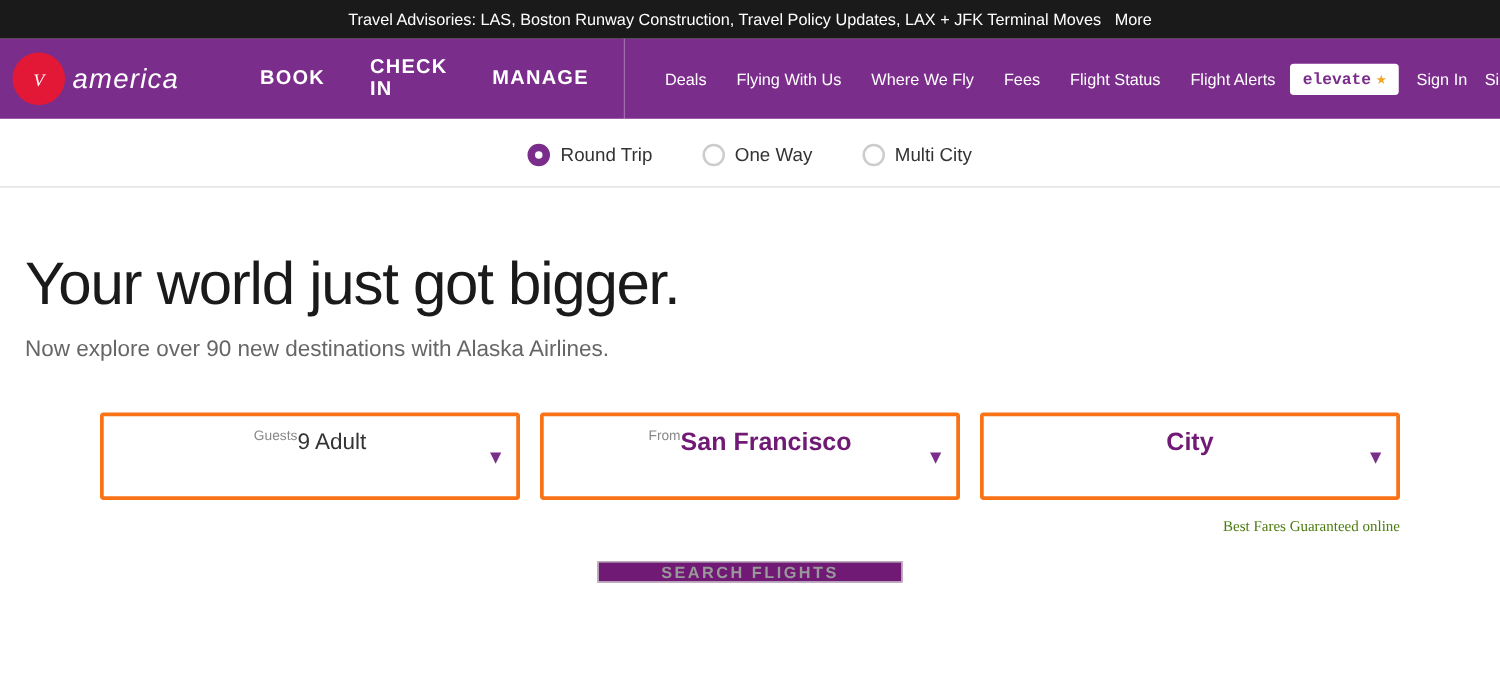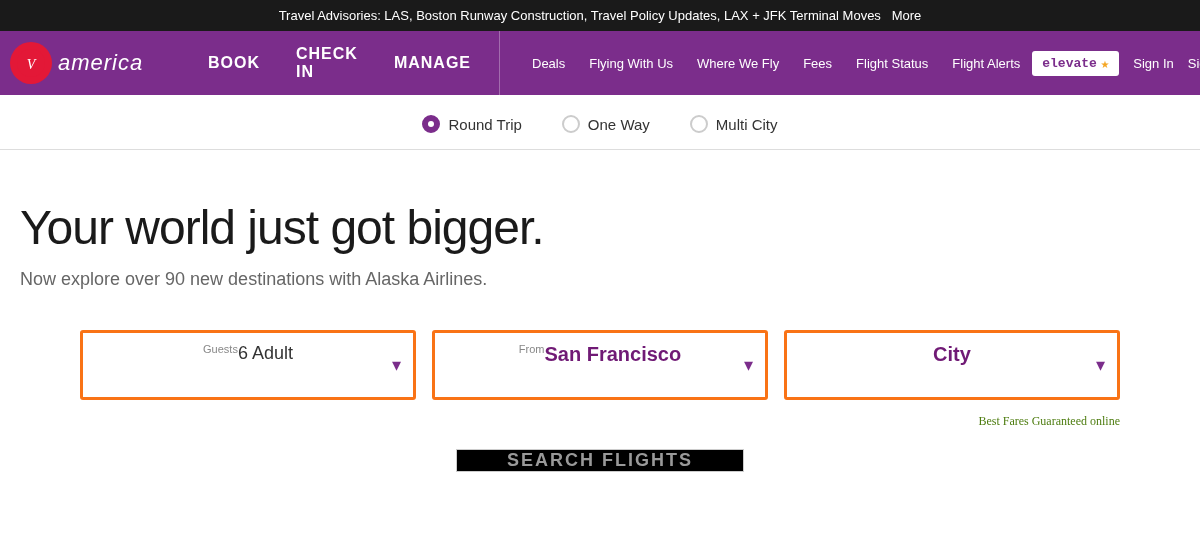--- a/index.html
+++ b/index.html
@@ -229,24 +229,24 @@
       margin: 0 auto;
       font-family: Liberation Serif, serif;
     }
 
     
     .search-btn-area {
       text-align: center;
       padding: 20px 0 30px;
     }
     .search-btn {
-      background: #000000;
+      background: #701a75;
       border: 1px solid #ccc;
       color: #999;
-      font-size: 18px;
+      font-size: 13px;
       letter-spacing: 2px;
       text-transform: uppercase;
       padding: 0 50px;
       cursor: pointer;
       font-weight: 600;
     }
   </style>
 </head>
 <body>
 
@@ -308,21 +308,21 @@
 </div>
 
 <div class="hero">
   <h1 class="hero-title">Your world just got bigger.</h1>
   <p class="hero-subtitle">Now explore over 90 new destinations with Alaska Airlines.</p>
 </div>
 
 <div class="search-form">
   <div class="form-field field-guests">
     <div class="field-label">Guests</div>
-    <div class="field-value">6 Adult</div>
+    <div class="field-value">9 Adult</div>
     <span class="field-arrow">▾</span>
   </div>
 
   <div class="form-field">
     <div class="field-label">From</div>
     <div class="field-value">San Francisco</div>
     <span class="field-arrow">▾</span>
   </div>
 
   <div class="form-field">

